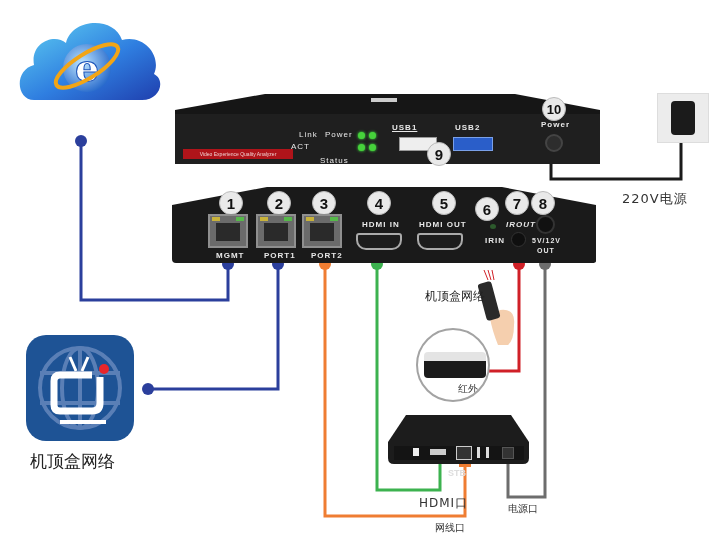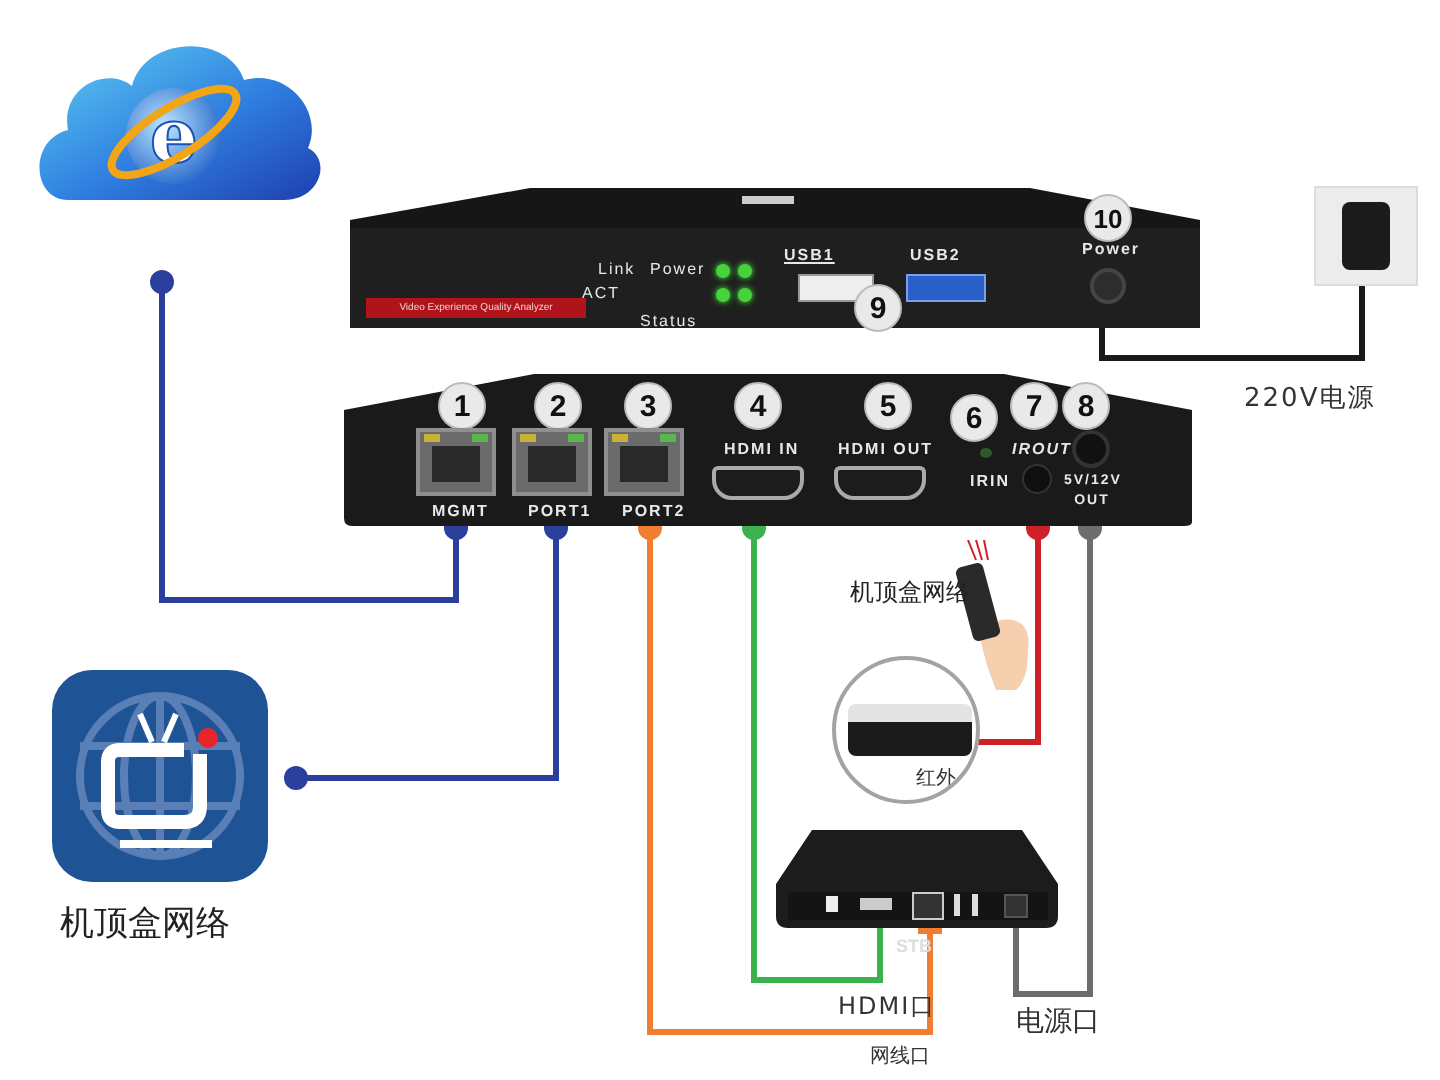--- a/index.html
+++ b/index.html
@@ -185,13 +185,13 @@
   <div style="position:absolute;left:62px;top:12px;color:#ddd;font:bold 9px 'Liberation Sans',sans-serif;margin-top:44px;">STB</div>
   <div style="position:absolute;left:27px;top:36px;width:6px;height:8px;background:#eee;"></div>
   <div style="position:absolute;left:44px;top:37px;width:16px;height:6px;background:#ccc;"></div>
   <div style="position:absolute;left:70px;top:34px;width:14px;height:12px;border:1px solid #ccc;background:#333;"></div>
   <div style="position:absolute;left:91px;top:35px;width:3px;height:11px;background:#ddd;"></div>
   <div style="position:absolute;left:100px;top:35px;width:3px;height:11px;background:#ddd;"></div>
   <div style="position:absolute;left:116px;top:35px;width:10px;height:10px;background:#333;border:1px solid #555;"></div>
 </div>
 <div class="lbl" style="left:419px;top:495px;font-size:12px;letter-spacing:1px;">HDMI口</div>
 <div class="lbl" style="left:435px;top:521px;font-size:10px;">网线口</div>
-<div class="lbl" style="left:508px;top:502px;font-size:14px;">电源口</div>
+<div class="lbl" style="left:508px;top:502px;font-size:10px;">电源口</div>
 
 </body></html>

